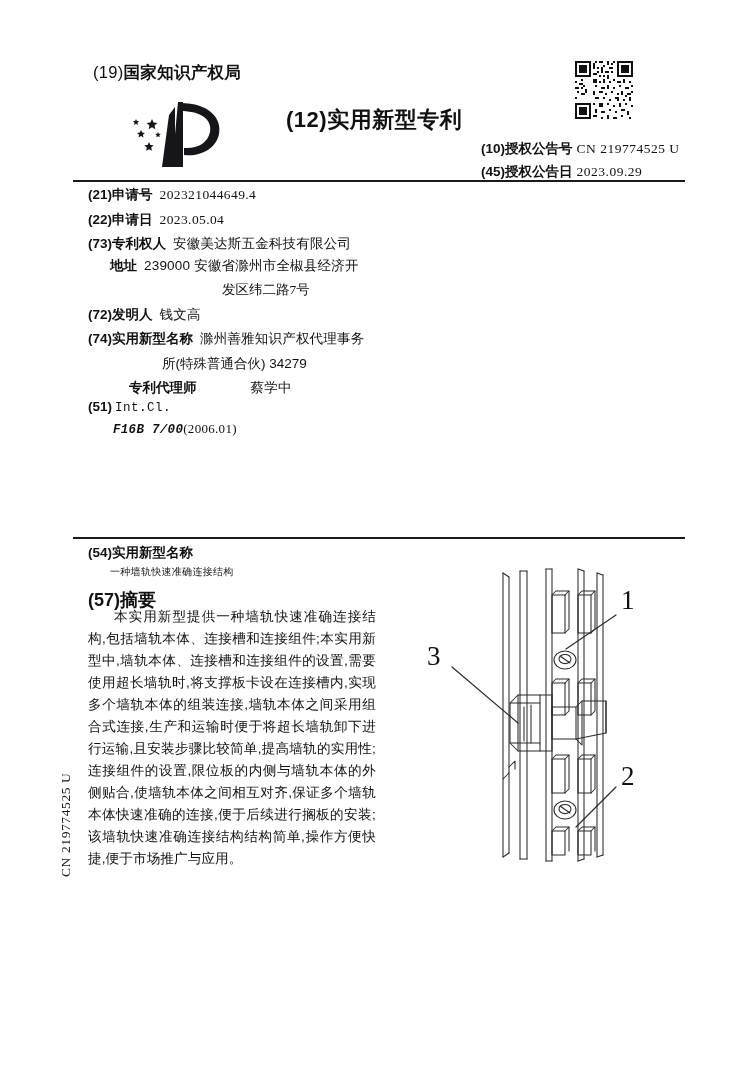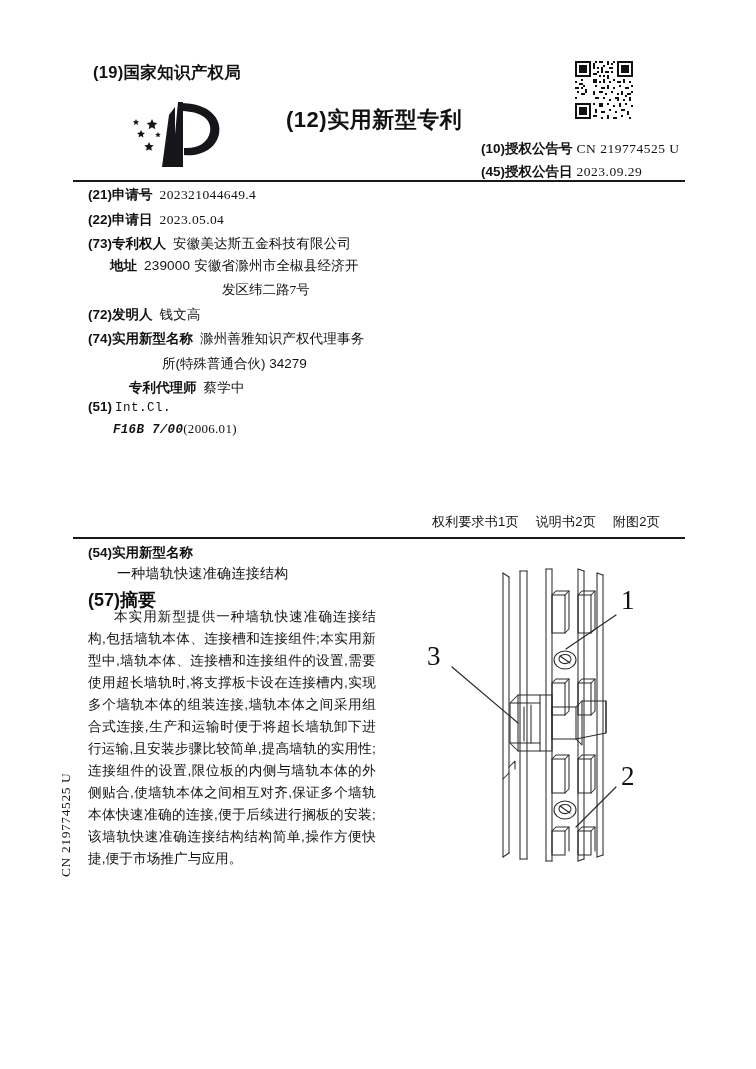--- a/index.html
+++ b/index.html
@@ -41,21 +41,21 @@
 
   
   .office-line {
     position: absolute;
     left: 93px;
     top: 62px;
     font-size: 16.5px;
     font-weight: bold;
     letter-spacing: 0.3px;
   }
-  .office-line .num { font-weight: bold; }
+  .office-line .num { font-weight: normal; }
 
   .logo {
     position: absolute;
     left: 122px;
     top: 99px;
     width: 112px;
     height: 72px;
   }
 
   .doc-type {
@@ -152,20 +152,21 @@
     margin-top: 4px;
     margin-bottom: 11px;
     font-family: "Liberation Serif", "DejaVu Serif", serif;
   }
   .bib-sub4 {
     padding-left: 41px;
     margin-top: 4px;
     margin-bottom: 11px;
     display: flex;
     align-items: center;
+    gap: 47px;
   }
   .lbl-b { font-weight: bold; white-space: nowrap; }
 
   .ipc-code {
     position: absolute;
     left: 88px;
     top: 399px;
     font-size: 13.5px;
   }
   .ipc-code .c { font-weight: bold; }
@@ -208,23 +209,22 @@
     position: absolute;
     left: 88px;
     top: 544px;
     font-size: 13.5px;
     font-weight: bold;
   }
   .invention-title {
     position: absolute;
     left: 110px;
     top: 565px;
-    font-size: 14px;
+    font-size: 10px;
     letter-spacing: 0.3px;
-    margin-left: 7px;
   }
   .sec-abstract-row {
     position: absolute;
     left: 88px;
     top: 588px;
     font-size: 18px;
     font-weight: bold;
   }
   .abstract-body {
     position: absolute;
@@ -440,23 +440,20 @@
     </div>
   </div>
 
   <div class="ipc-code">
     <span class="c">(51)</span><span class="t">Int.Cl.</span>
   </div>
   <div class="ipc-class">
     <span class="sym">F16B 7/00</span><span class="ver">(2006.01)</span>
   </div>
 
-  <div class="pagecounts">
-    <span>权利要求书1页</span><span>说明书2页</span><span>附图2页</span>
-  </div>
 
   <div class="rule rule-2"></div>
 
   <div class="sec-title-row">
     <span>(54)</span><span>实用新型名称</span>
   </div>
   <div class="invention-title">一种墙轨快速准确连接结构</div>
 
   <div class="sec-abstract-row">
     <span>(57)</span><span>摘要</span>

